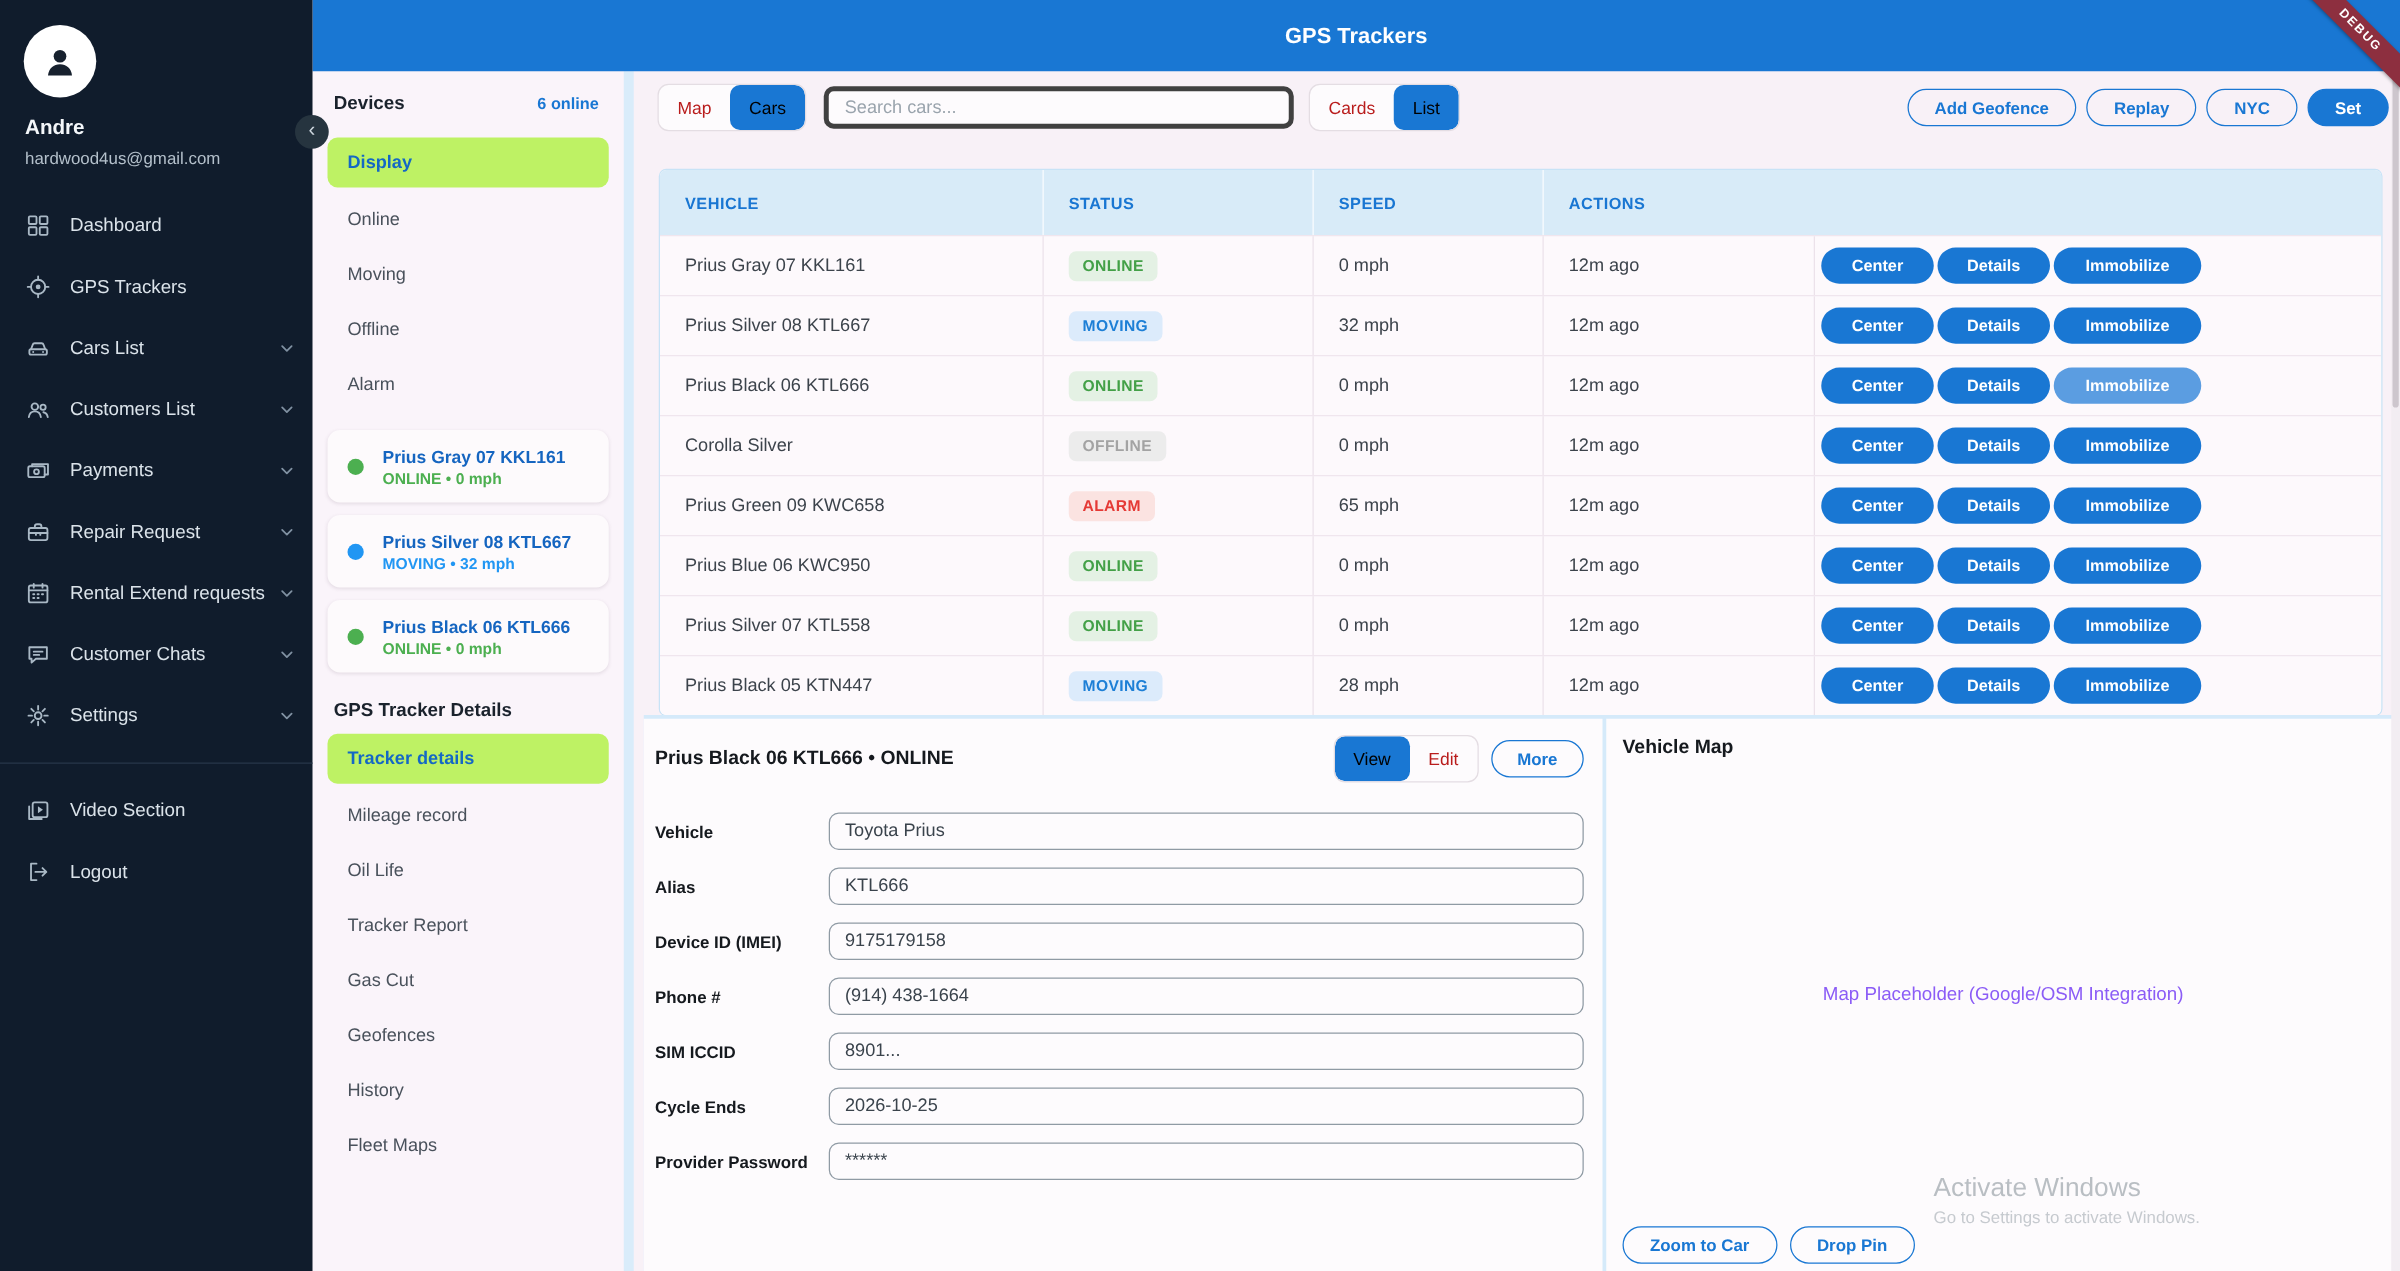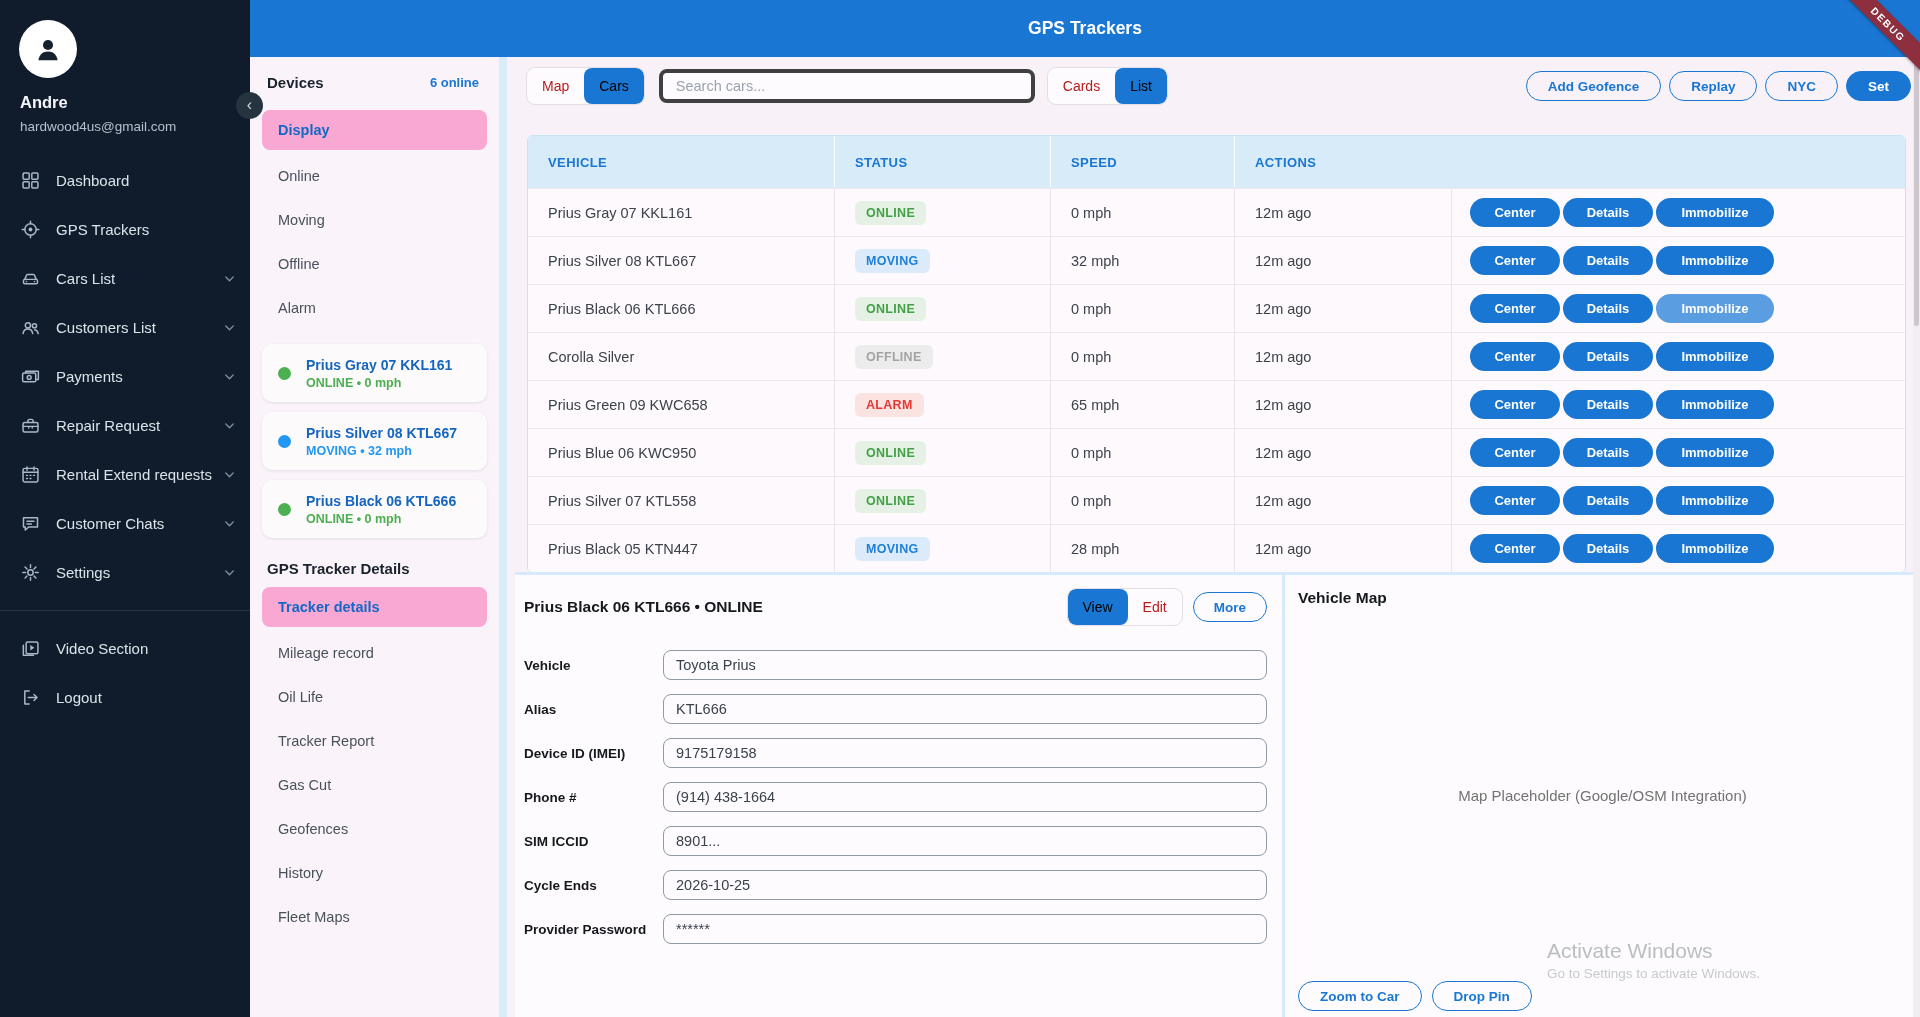--- a/index.html
+++ b/index.html
@@ -32,21 +32,21 @@
 
   
   .devices-panel { position:absolute; left:250px; top:57px; width:257px; bottom:0; background:#faf4fa;
                    border-right:8px solid #d9ecfa; z-index:4; }
   .devices-header { display:flex; justify-content:space-between; align-items:center; padding:17px 20px 9px 17px; }
   .devices-title { font-weight:bold; font-size:15px; color:#1a222c; }
   .online-count { font-size:13px; font-weight:bold; color:#1977d3; }
   .d-item { height:44px; display:flex; align-items:center; padding-left:28px; font-size:14.5px;
             color:#49515b; cursor:pointer; }
   .d-item.active { height:40px; margin:10px 12px 4px; padding-left:16px; border-radius:8px;
-                   background:#f9a8d4; color:#1468c5; font-weight:bold; }
+                   background:#bef264; color:#1468c5; font-weight:bold; }
   #device-cars { margin-top:14px; }
   .car-card { margin:0 12px 10px; background:#fdfafc; border-radius:10px;
               box-shadow:0 1px 3px rgba(100,80,100,.14); height:58px; display:flex; align-items:center;
               padding-left:16px; cursor:pointer; }
   .car-dot { width:13px; height:13px; border-radius:50%; margin-right:15px; flex:none; }
   .car-name { font-size:14px; font-weight:bold; color:#1565c0; margin-bottom:3px; }
   .car-status { font-size:12.5px; font-weight:600; }
   .section-title { font-weight:bold; font-size:15px; color:#1a222c; padding:12px 0 0 17px; }
 
   
@@ -75,42 +75,42 @@
   .trow { display:grid; grid-template-columns:306px 216px 184px 217px 1fr; }
   .thead { background:#d8ebf8; height:52px; }
   .cell { display:flex; align-items:center; padding-left:20px; }
   .thead .cell { color:#1976d2; font-weight:bold; font-size:13px; letter-spacing:.4px; }
   .thead .cell + .cell { border-left:1px solid rgba(255,255,255,.85); }
   .tbody-row { height:48px; border-top:1px solid #f0e6ee; background:#fdf9fc; }
   .tbody-row .cell { font-size:14.5px; color:#3c434b; }
   .tbody-row .cell + .cell { border-left:1px solid #ece2ea; }
   .badge { display:inline-block; padding:5px 11px; border-radius:6px; font-size:12.5px; font-weight:bold;
            letter-spacing:.3px; }
-  .actions-cell { gap:3px; padding-left:18px; }
+  .actions-cell { gap:3px; padding-left:5px; }
   .abtn { height:29px; border:none; border-radius:14.5px; background:#1977d3; color:#fff; font-size:13px;
           font-weight:bold; cursor:pointer; font-family:inherit; }
   .abtn.center-b { width:90px; } .abtn.details-b { width:90px; } .abtn.immobilize-b { width:118px; }
   .abtn.light { background:#5b9de1; }
 
   
   .bottom { position:absolute; left:0; right:0; top:515px; bottom:0; background:#d5eafa; padding-top:3px;
             display:flex; gap:3px; }
   .details-panel { width:767px; flex:none; background:#fdfbfd; position:relative; }
   .map-panel { flex:1; background:#fdfbfd; position:relative; }
   .panel-header { display:flex; align-items:center; padding:13px 15px 0 9px; }
   .panel-title { font-size:15.5px; font-weight:bold; color:#15191e; }
   #mode-toggle { margin-left:auto; }
   .more-btn { margin-left:10px; padding:0 20px; }
   #detail-form { margin-top:24px; }
   .form-row { display:flex; align-items:center; margin:0 15px 14px 9px; }
   .form-label { width:139px; flex:none; font-size:13.5px; font-weight:bold; color:#15191e; }
   .form-input { flex:1; height:30px; border:1px solid #8f9aa4; border-radius:8px; background:#fdfbfd;
                 padding:0 12px; font-size:14.5px; color:#3a434c; outline:none; font-family:inherit; }
   .map-title { padding:14px 0 0 13px; font-size:15.5px; font-weight:bold; color:#15191e; }
-  .map-placeholder { position:absolute; top:212px; left:0; right:0; text-align:center; color:#737373;
+  .map-placeholder { position:absolute; top:212px; left:0; right:0; text-align:center; color:#8b5cf6;
                      font-size:15px; }
   .watermark { position:absolute; right:160px; bottom:36px; }
   .wm1 { font-size:21px; color:#b9bec3; }
   .wm2 { font-size:13.5px; color:#c6cacf; margin-top:3px; }
   .map-buttons { position:absolute; left:13px; bottom:6px; display:flex; gap:10px; }
 
   
   .page-scrollbar { position:absolute; right:0; top:57px; bottom:0; width:7px; background:#f2edf2; z-index:7; }
   .scroll-thumb { position:absolute; top:4px; left:1px; width:5px; height:265px; border-radius:3px;
                   background:#cdc6cd; }

